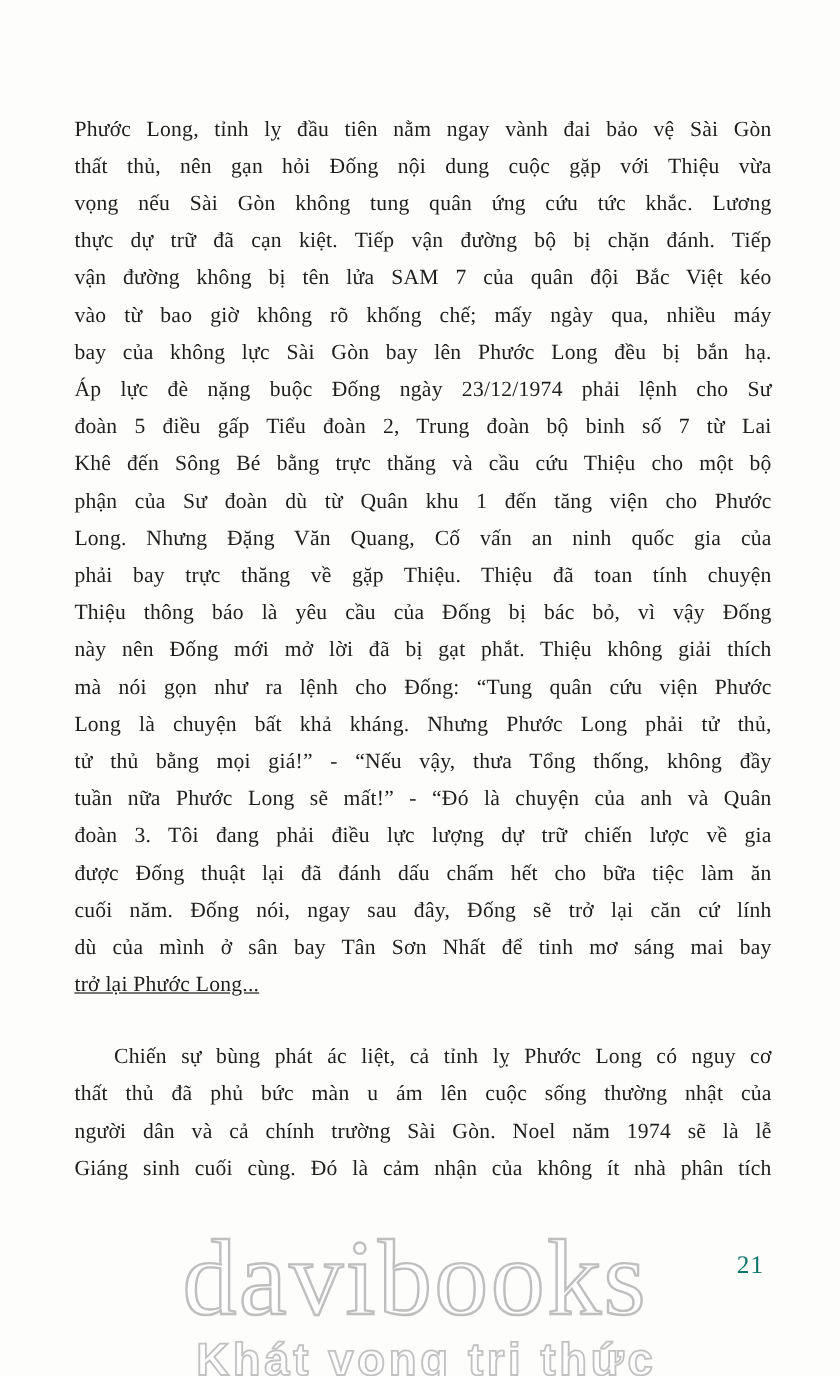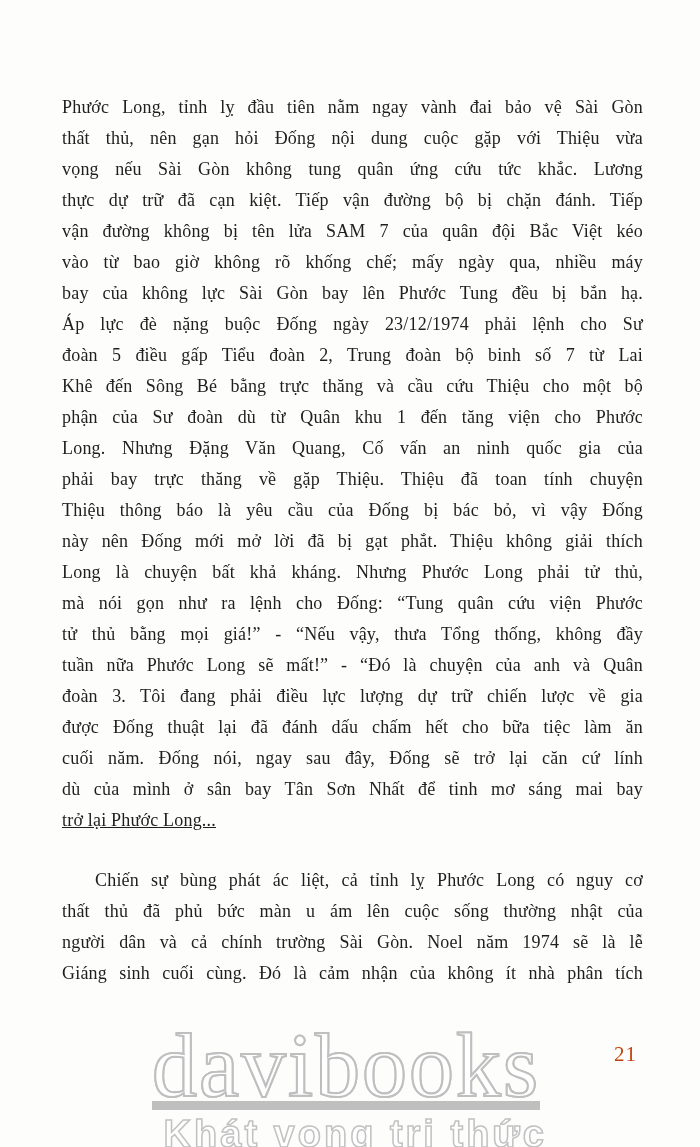--- a/index.html
+++ b/index.html
@@ -39,41 +39,40 @@
   }
   .line.para-start {
     text-indent: 33px;
     margin-top: 29px;
   }
   .page-number {
     position: absolute;
     left: 614px;
     top: 1042px;
     font-size: 21px;
-    color: #c2410c;
+    color: #0f766e;
     letter-spacing: 1px;
   }
   .watermark {
     position: absolute;
     left: 145px;
     top: 1022px;
     width: 402px;
     pointer-events: none;
     user-select: none;
   }
   .watermark-brand {
     font-family: "Liberation Serif", "DejaVu Serif", serif;
     font-size: 90px;
     line-height: 88px;
     letter-spacing: 2px;
     color: #ffffff;
     -webkit-text-stroke: 2px #bfbfbf;
     text-shadow: 0 0 1px #d8d8d8;
     text-align: center;
-    text-decoration: underline;
   }
   .watermark-tagline {
     font-family: "Liberation Sans", "DejaVu Sans", sans-serif;
     font-weight: bold;
     font-size: 38px;
     line-height: 44px;
     letter-spacing: 3px;
     color: #ffffff;
     -webkit-text-stroke: 1.5px #c2c2c2;
     text-shadow: 0 0 1px #dcdcdc;
@@ -85,31 +84,31 @@
 <body>
 
 <div class="page textblock">
   <div>
     <div class="line">Phước Long, tỉnh lỵ đầu tiên nằm ngay vành đai bảo vệ Sài Gòn</div>
     <div class="line">thất thủ, nên gạn hỏi Đống nội dung cuộc gặp với Thiệu vừa</div>
     <div class="line">vọng nếu Sài Gòn không tung quân ứng cứu tức khắc. Lương</div>
     <div class="line">thực dự trữ đã cạn kiệt. Tiếp vận đường bộ bị chặn đánh. Tiếp</div>
     <div class="line">vận đường không bị tên lửa SAM 7 của quân đội Bắc Việt kéo</div>
     <div class="line">vào từ bao giờ không rõ khống chế; mấy ngày qua, nhiều máy</div>
-    <div class="line">bay của không lực Sài Gòn bay lên Phước Tung đều bị bắn hạ.</div>
+    <div class="line">bay của không lực Sài Gòn bay lên Phước Long đều bị bắn hạ.</div>
     <div class="line">Áp lực đè nặng buộc Đống ngày 23/12/1974 phải lệnh cho Sư</div>
     <div class="line">đoàn 5 điều gấp Tiểu đoàn 2, Trung đoàn bộ binh số 7 từ Lai</div>
     <div class="line">Khê đến Sông Bé bằng trực thăng và cầu cứu Thiệu cho một bộ</div>
     <div class="line">phận của Sư đoàn dù từ Quân khu 1 đến tăng viện cho Phước</div>
     <div class="line">Long. Nhưng Đặng Văn Quang, Cố vấn an ninh quốc gia của</div>
     <div class="line">phải bay trực thăng về gặp Thiệu. Thiệu đã toan tính chuyện</div>
     <div class="line">Thiệu thông báo là yêu cầu của Đống bị bác bỏ, vì vậy Đống</div>
     <div class="line">này nên Đống mới mở lời đã bị gạt phắt. Thiệu không giải thích</div>
+    <div class="line">mà nói gọn như ra lệnh cho Đống: “Tung quân cứu viện Phước</div>
     <div class="line">Long là chuyện bất khả kháng. Nhưng Phước Long phải tử thủ,</div>
-    <div class="line">mà nói gọn như ra lệnh cho Đống: “Tung quân cứu viện Phước</div>
     <div class="line">tử thủ bằng mọi giá!” - “Nếu vậy, thưa Tổng thống, không đầy</div>
     <div class="line">tuần nữa Phước Long sẽ mất!” - “Đó là chuyện của anh và Quân</div>
     <div class="line">đoàn 3. Tôi đang phải điều lực lượng dự trữ chiến lược về gia</div>
     <div class="line">được Đống thuật lại đã đánh dấu chấm hết cho bữa tiệc làm ăn</div>
     <div class="line">cuối năm. Đống nói, ngay sau đây, Đống sẽ trở lại căn cứ lính</div>
     <div class="line">dù của mình ở sân bay Tân Sơn Nhất để tinh mơ sáng mai bay</div>
     <div class="line para-end">trở lại Phước Long...</div>
   </div>
   <div>
     <div class="line para-start">Chiến sự bùng phát ác liệt, cả tỉnh lỵ Phước Long có nguy cơ</div>

